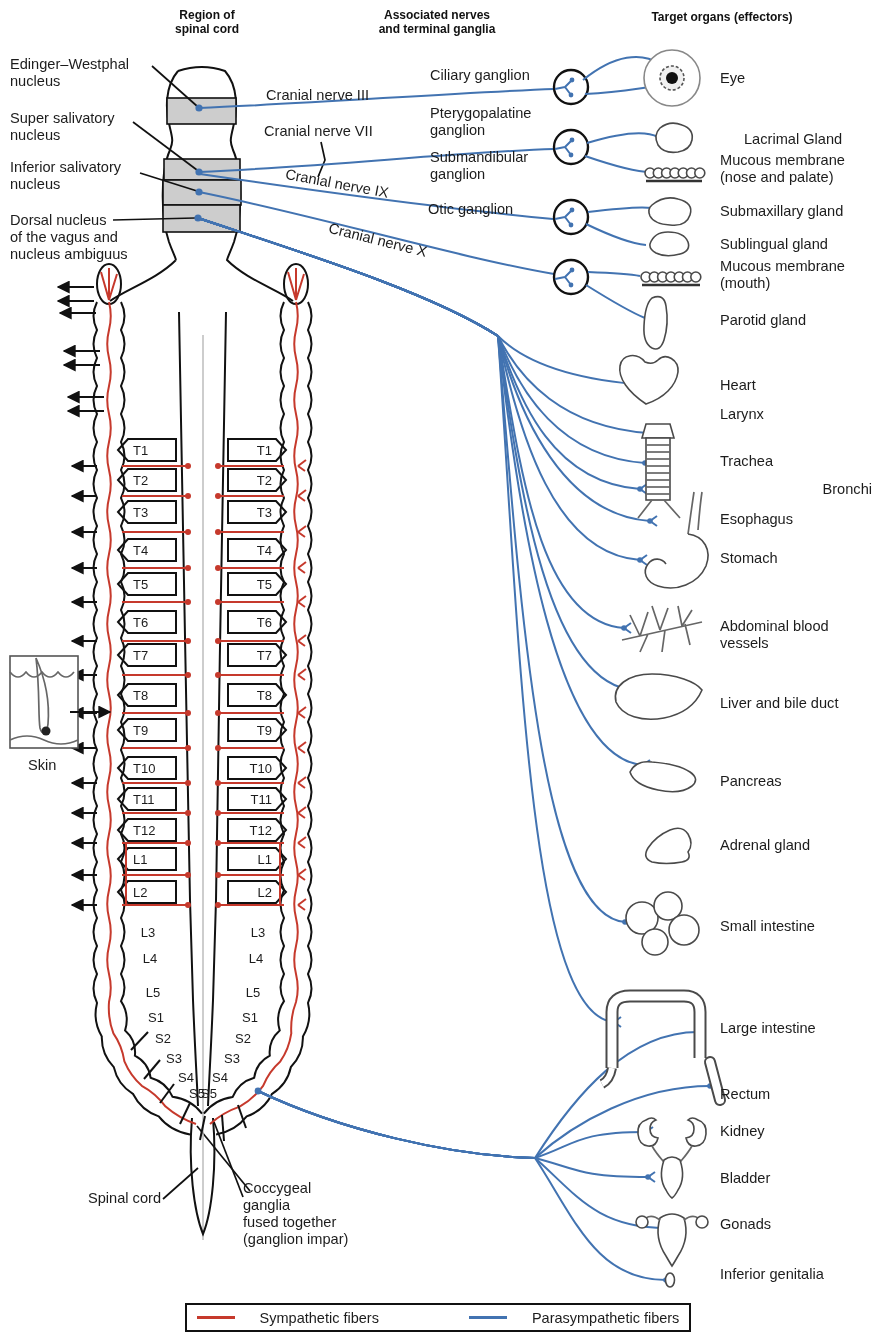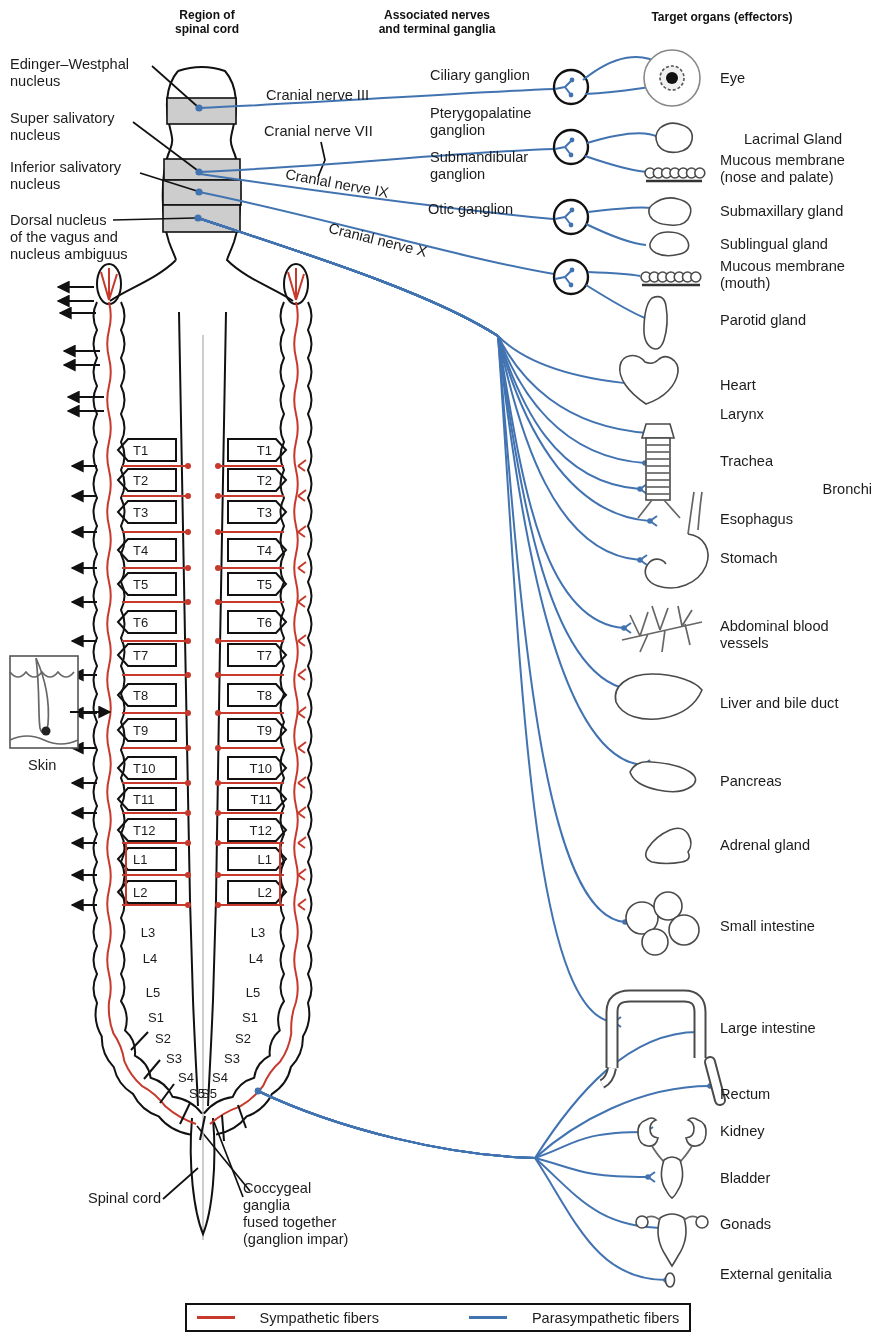--- a/index.html
+++ b/index.html
@@ -513,21 +513,21 @@
 vessels</div>
       <div class="lbl" style="left: 720px; top: 695px; width: 152px;">Liver and bile duct</div>
       <div class="lbl" style="left: 720px; top: 773px; width: 152px;">Pancreas</div>
       <div class="lbl" style="left: 720px; top: 837px; width: 152px;">Adrenal gland</div>
       <div class="lbl" style="left: 720px; top: 918px; width: 152px;">Small intestine</div>
       <div class="lbl" style="left: 720px; top: 1020px; width: 152px;">Large intestine</div>
       <div class="lbl" style="left: 720px; top: 1086px; width: 152px;">Rectum</div>
       <div class="lbl" style="left: 720px; top: 1123px; width: 152px;">Kidney</div>
       <div class="lbl" style="left: 720px; top: 1170px; width: 152px;">Bladder</div>
       <div class="lbl" style="left: 720px; top: 1216px; width: 152px;">Gonads</div>
-      <div class="lbl" style="left: 720px; top: 1266px; width: 152px;">External genitalia</div>
+      <div class="lbl" style="left: 720px; top: 1266px; width: 152px;">Inferior genitalia</div>
     </div>
 
 <div id="legend">
   <span class="sw" style="background:#c6392c"></span>
   <span class="leg-label">Sympathetic fibers</span>
   <span class="gap"></span>
   <span class="sw" style="background:#4273b1"></span>
   <span class="leg-label">Parasympathetic fibers</span>
 </div>
 

